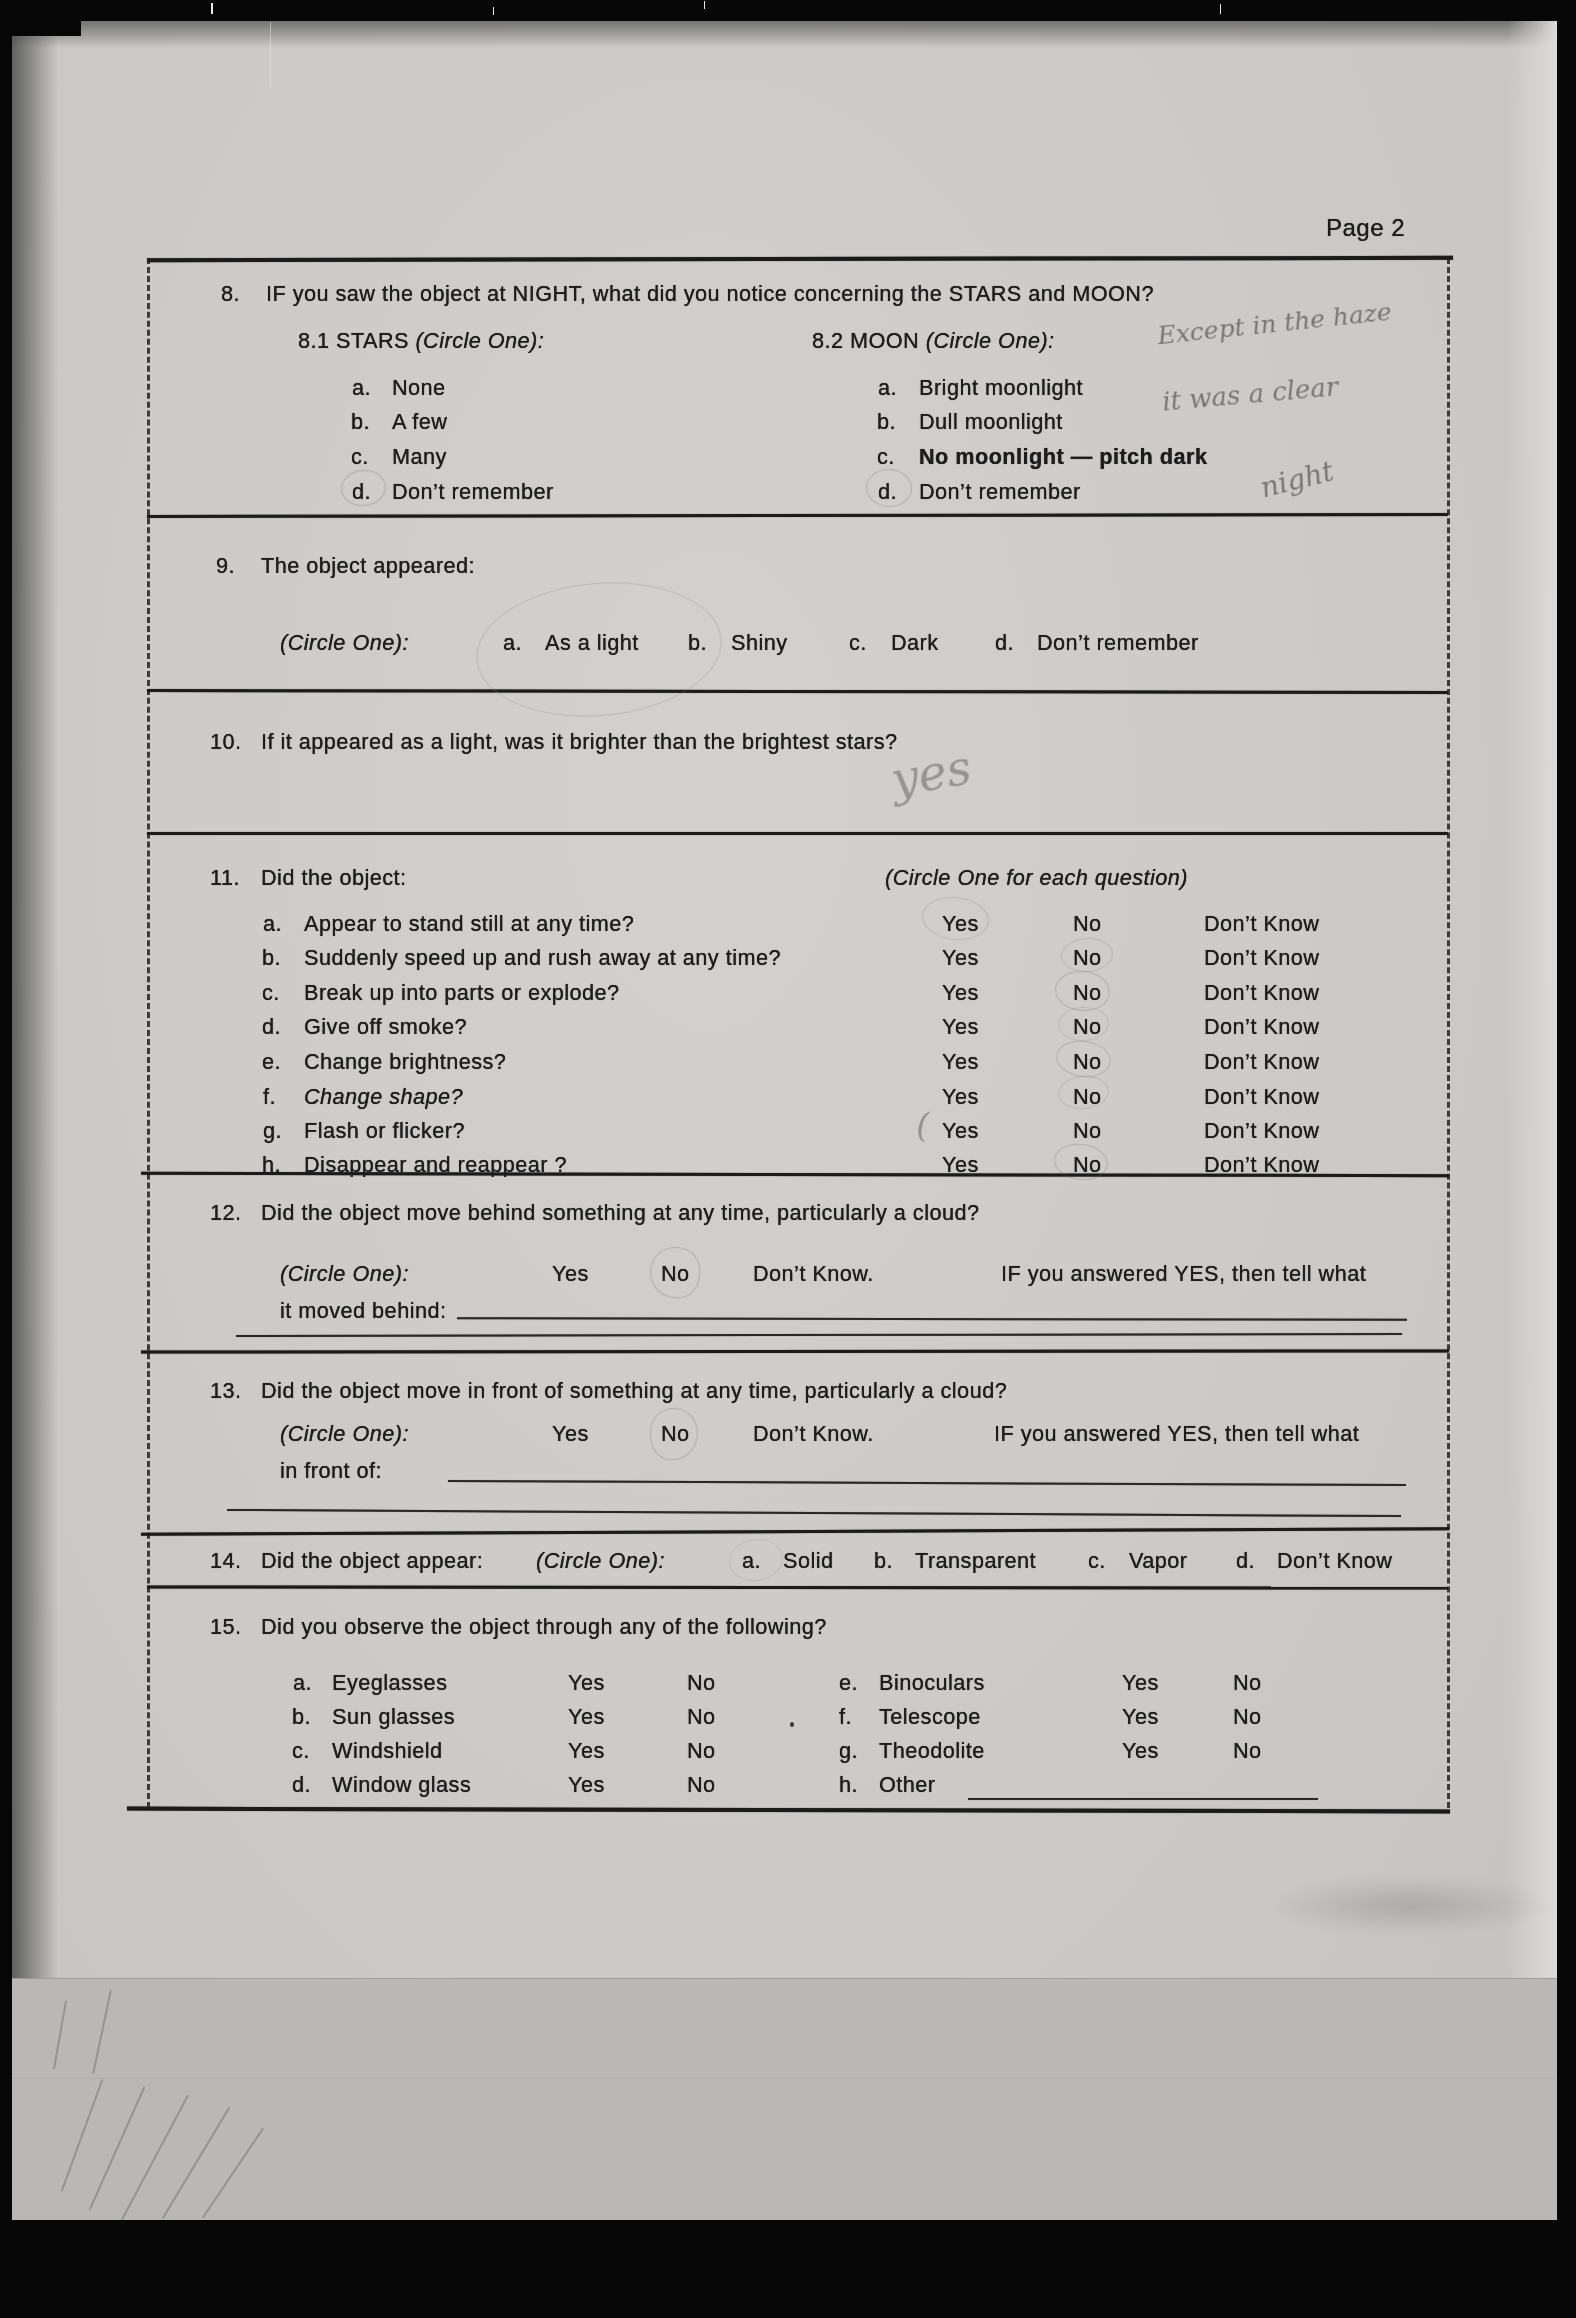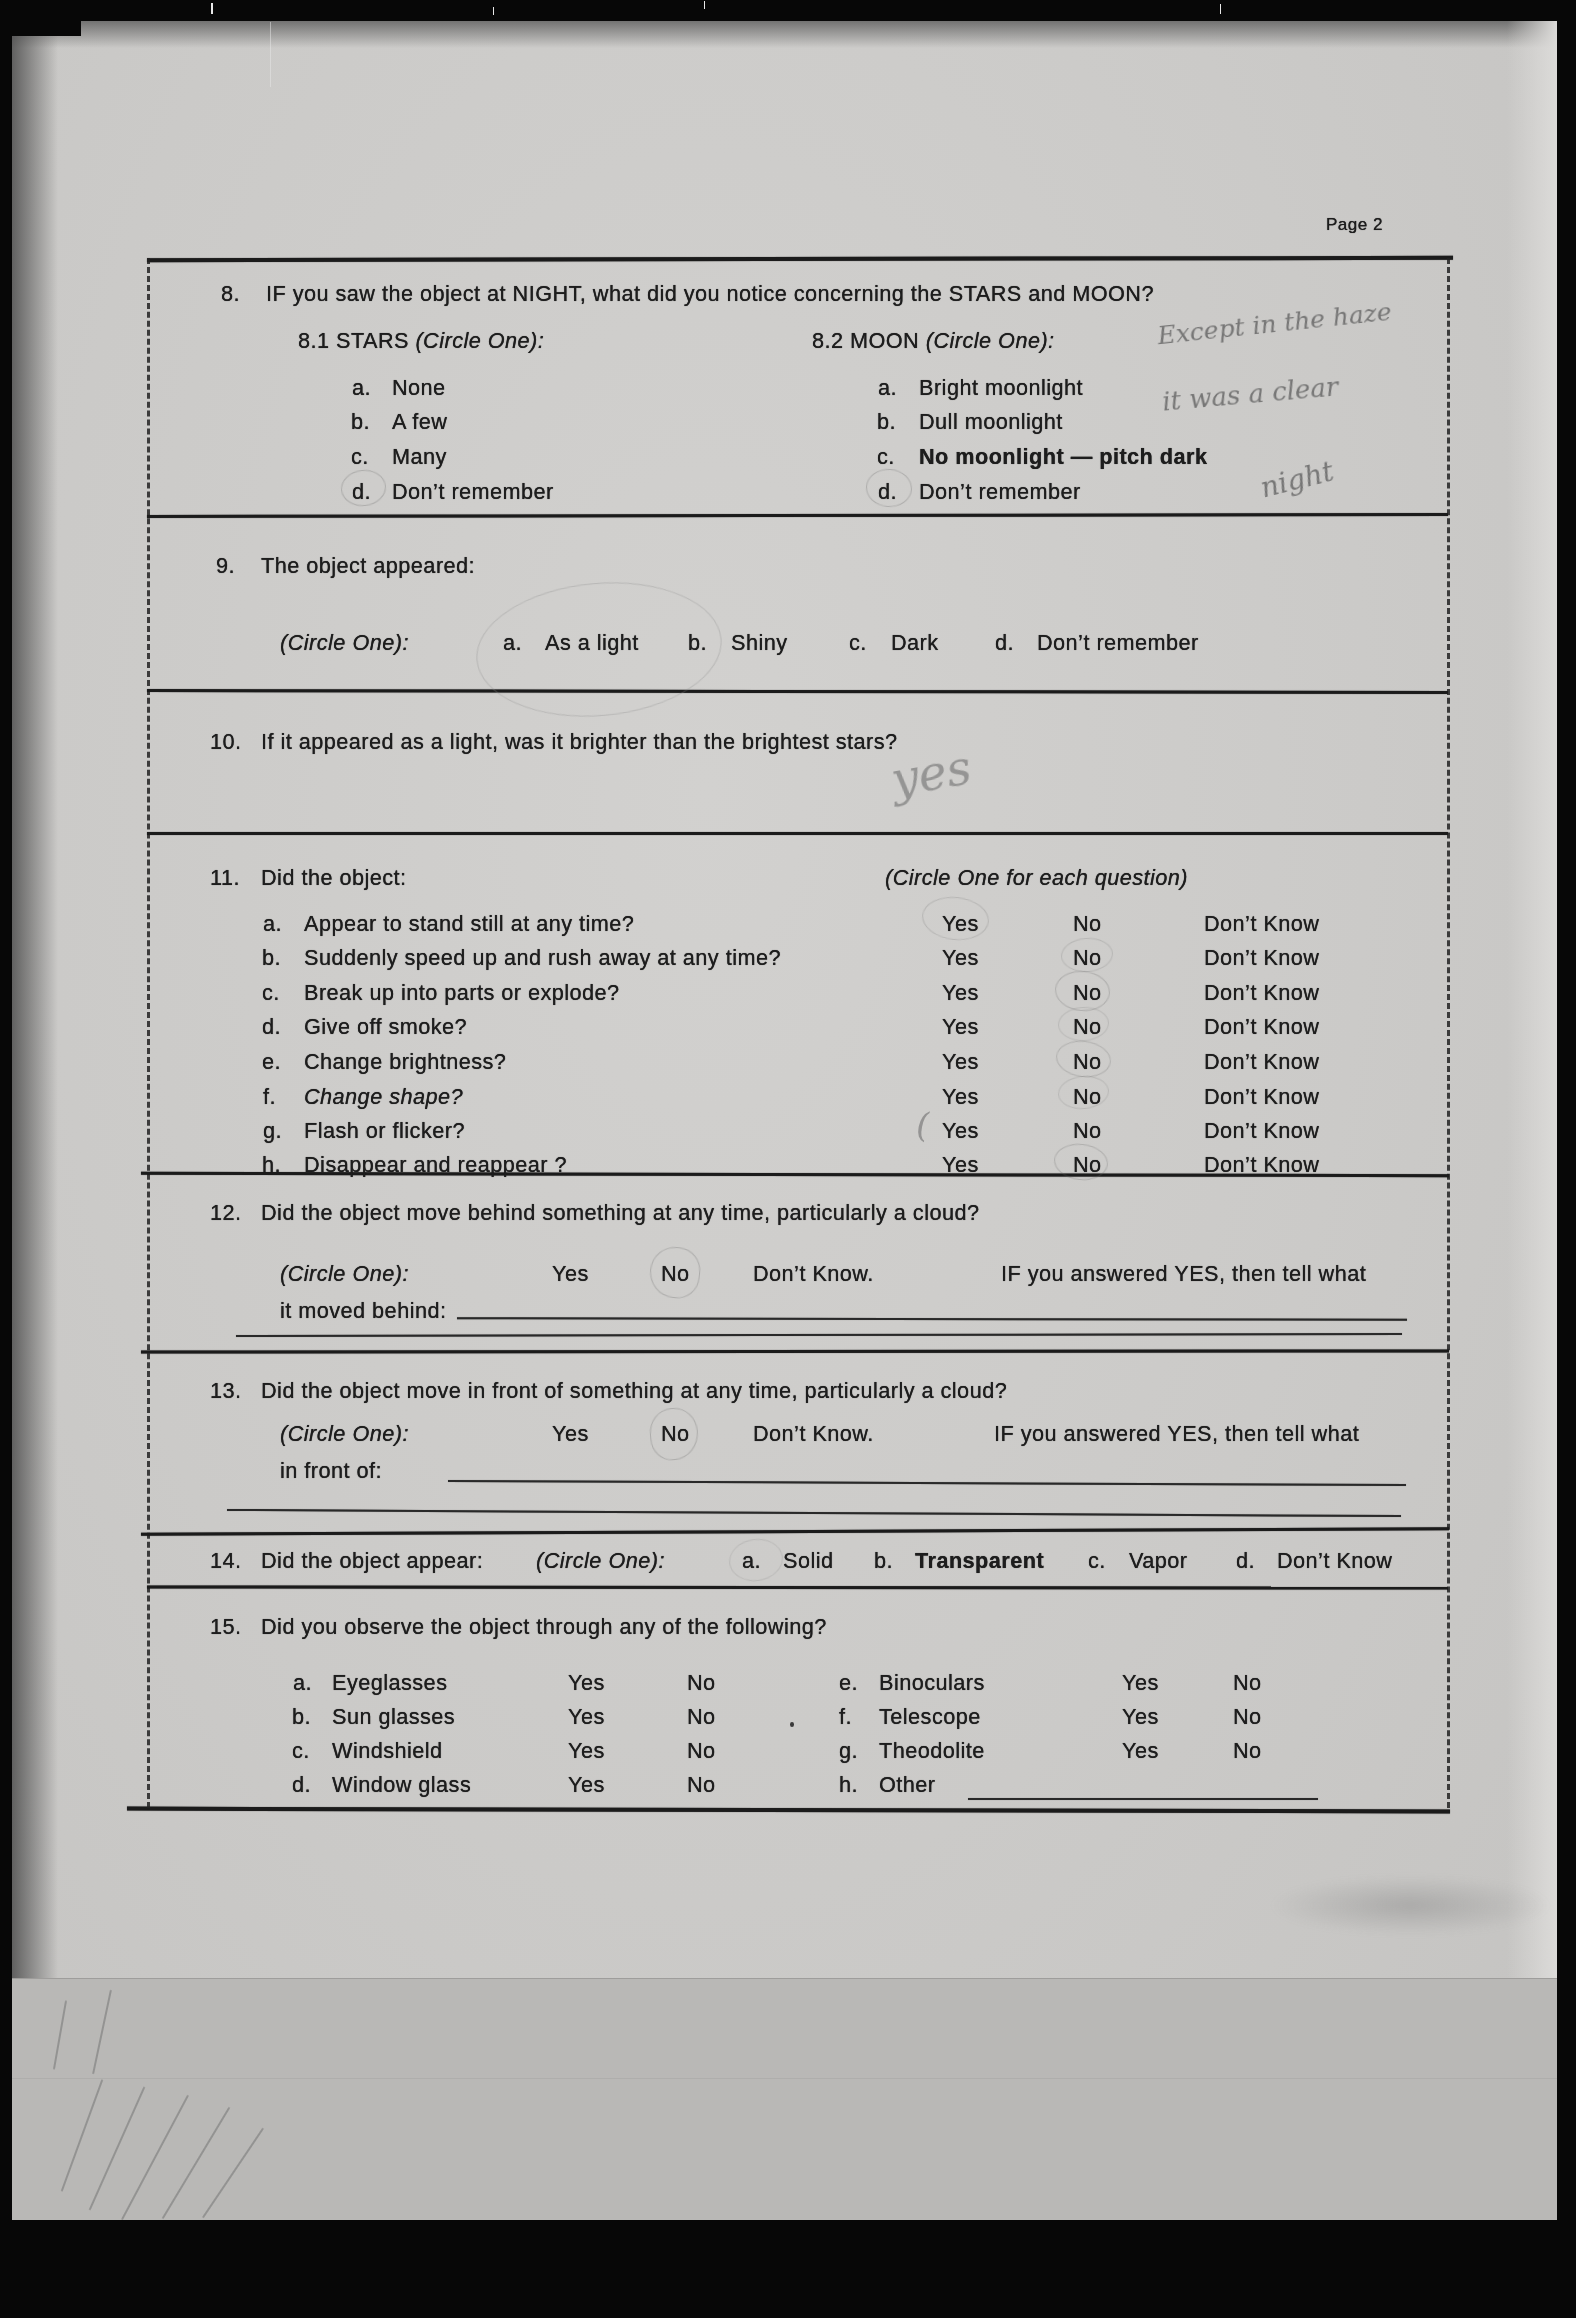--- a/index.html
+++ b/index.html
@@ -14,21 +14,21 @@
          background:linear-gradient(90deg, rgba(70,70,70,.8), rgba(70,70,70,0));}
   #paper-right-strip{position:absolute;right:0;top:0;width:50px;height:100%;
          background:linear-gradient(270deg, #dcdbd9, rgba(220,219,217,0));}
   #backing{position:absolute;left:0;top:1958px;width:100%;height:242px;background:#b9b8b6;
          border-top:1.1px solid #9e9d9b;}
   .faintline{position:absolute;background:#a8a7a5;opacity:.6;}
   
   .tw{position:absolute;font-size:21.6px;letter-spacing:0.5px;color:#1d1d1d;white-space:nowrap;
       line-height:1;text-shadow:0 0 0.8px rgba(25,25,25,.8), 0.2px 0.2px 0.3px rgba(25,25,25,.45);}
   .it{font-style:italic;}
-  .sm{font-size:17px;}
+  .sm{font-size:24px;}
   
   .hl{position:absolute;height:3.2px;background:#1b1b1b;box-shadow:0 0 1.1px rgba(10,10,10,.65);}
   .vdash{position:absolute;width:0;border-left:3.2px dashed #232323;opacity:.85;}
   .ul{position:absolute;height:2.2px;background:#292929;box-shadow:0 0 0.8px rgba(10,10,10,.5);}
   
   .pc{position:absolute;border:1.9px solid rgba(105,105,105,.55);border-radius:50%;filter:blur(0.3px);}
   .hw{position:absolute;font-family:"DejaVu Serif",serif;font-style:italic;
       color:rgba(98,98,98,.8);filter:blur(0.2px);white-space:nowrap;line-height:1;}
   .scratch{position:absolute;width:2.2px;background:rgba(110,110,110,.5);border-radius:1.6px;filter:blur(0.5px);}
   .speck-w{position:absolute;background:#e8e8e8;}
@@ -218,21 +218,21 @@
     <div class="ul" style="left:227px;top:1512px;width:1174px;transform:rotate(0.3deg);"></div>
   </div>
 
   <div>
     <div class="tw" style="left:210px;top:1550px;">14.</div>
     <div class="tw" style="left:261px;top:1550px;">Did the object appear:</div>
     <div class="tw it" style="left:536px;top:1550px;">(Circle One):</div>
     <div class="tw" style="left:742px;top:1550px;">a.</div>
     <div class="tw" style="left:783px;top:1550px;">Solid</div>
     <div class="tw" style="left:874px;top:1550px;">b.</div>
-    <div class="tw" style="left:915px;top:1550px;font-weight:bold;">Transparent</div>
+    <div class="tw" style="left:915px;top:1550px;">Transparent</div>
     <div class="tw" style="left:1088px;top:1550px;">c.</div>
     <div class="tw" style="left:1129px;top:1550px;">Vapor</div>
     <div class="tw" style="left:1236px;top:1550px;">d.</div>
     <div class="tw" style="left:1277px;top:1550px;">Don’t Know</div>
     <div class="pc" style="left:729px;top:1539px;width:52px;height:40px;transform:rotate(-8deg);opacity:.35;"></div>
   </div>
 
   <div>
     <div class="tw" style="left:210px;top:1616px;">15.</div>
     <div class="tw" style="left:261px;top:1616px;">Did you observe the object through any of the following?</div>

